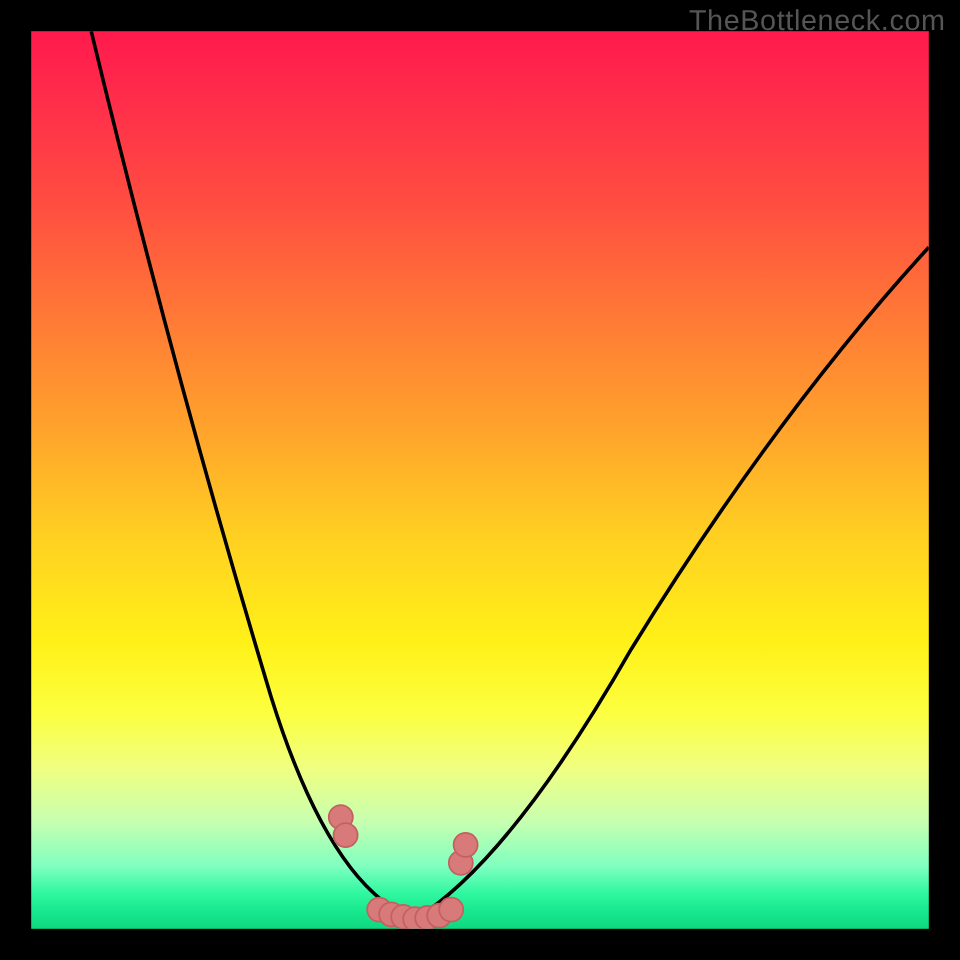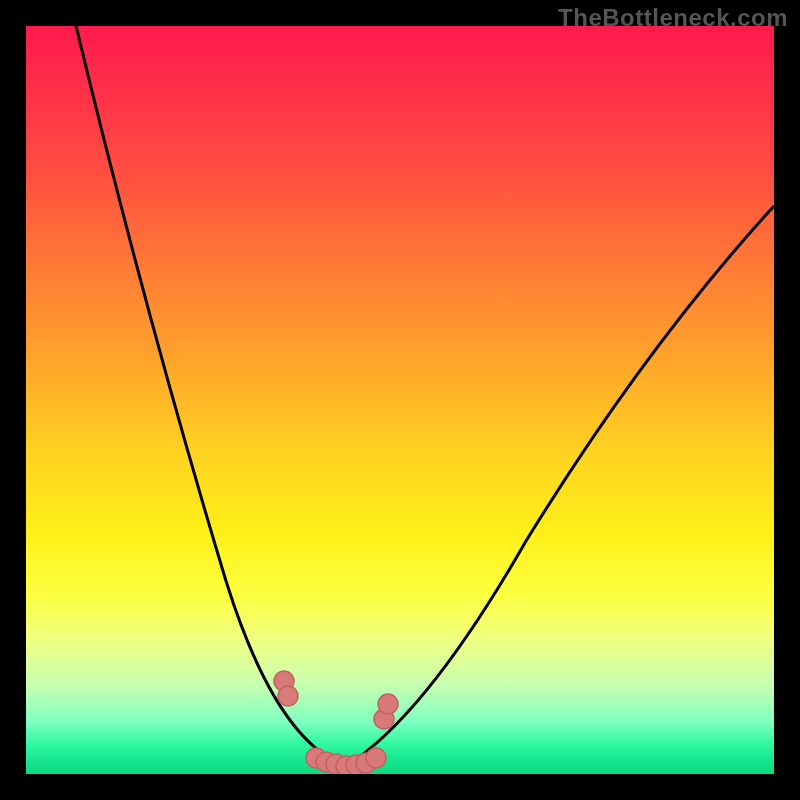--- a/index.html
+++ b/index.html
@@ -43,21 +43,21 @@
       #0ed880 100%
     );
   }
   .watermark {
     position: absolute;
     top: 4px;
     right: 12px;
     font-size: 24px;
     color: #555555;
     letter-spacing: 0.5px;
-    font-weight: 700;
+    font-weight: 400;
   }
   svg.curves {
     position: absolute;
     top: 26px;
     left: 26px;
     width: 748px;
     height: 748px;
   }
 </style>
 </head>

